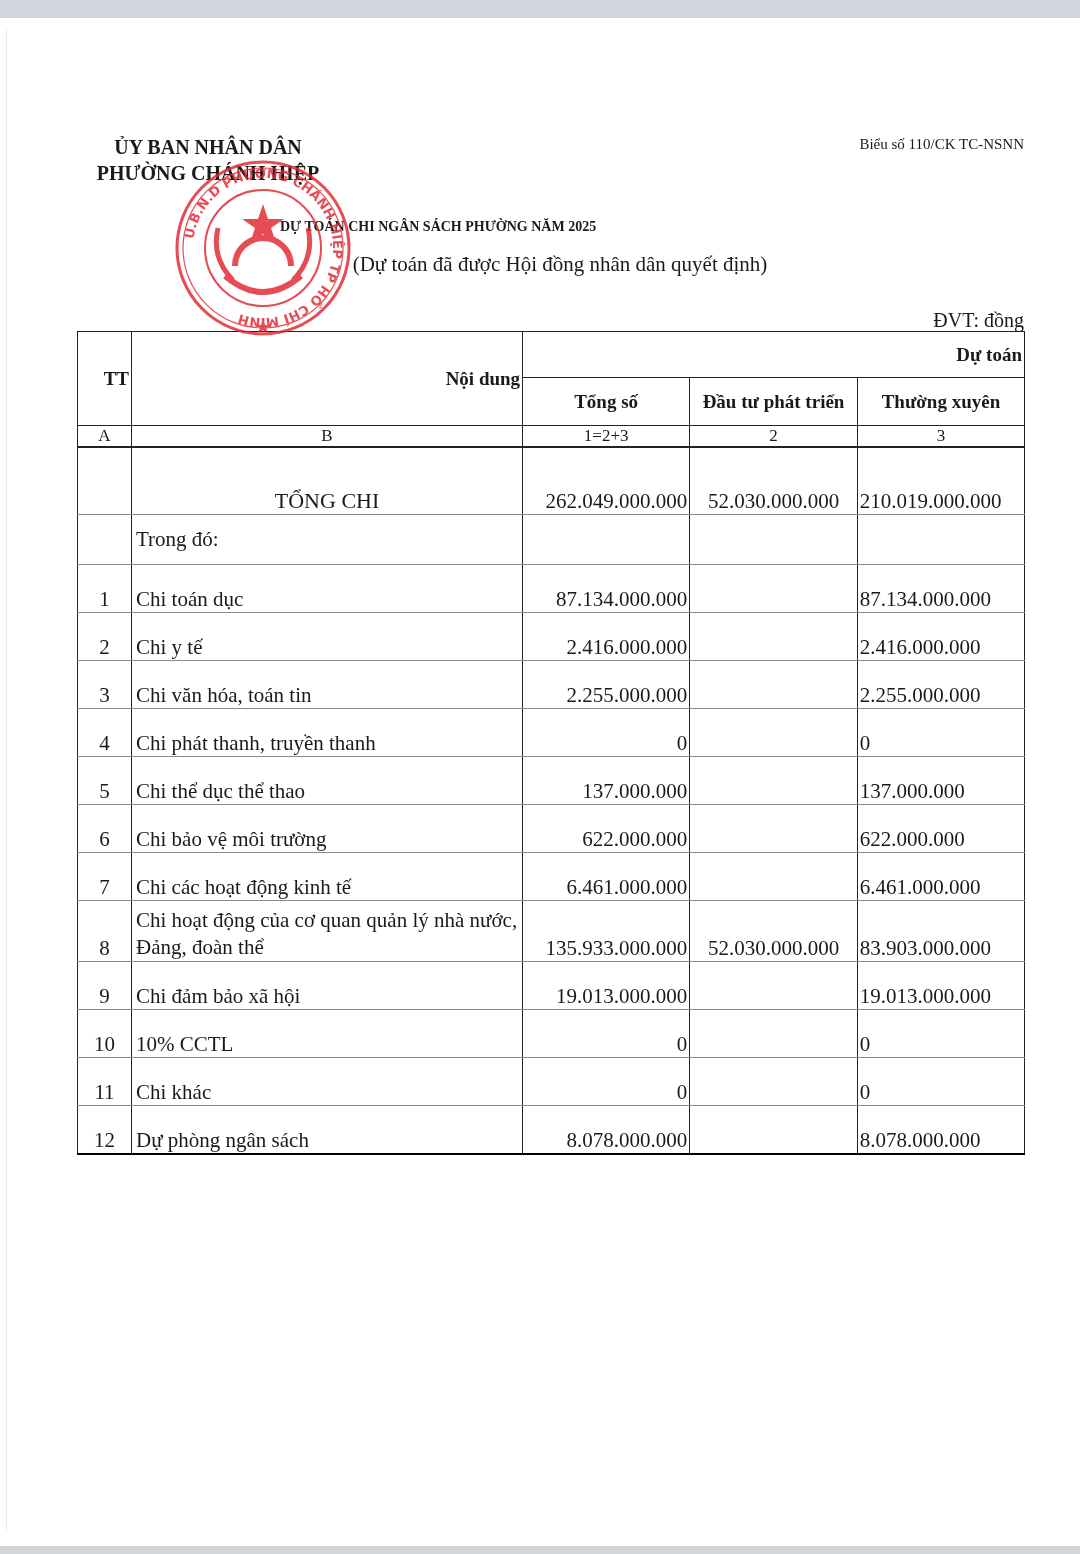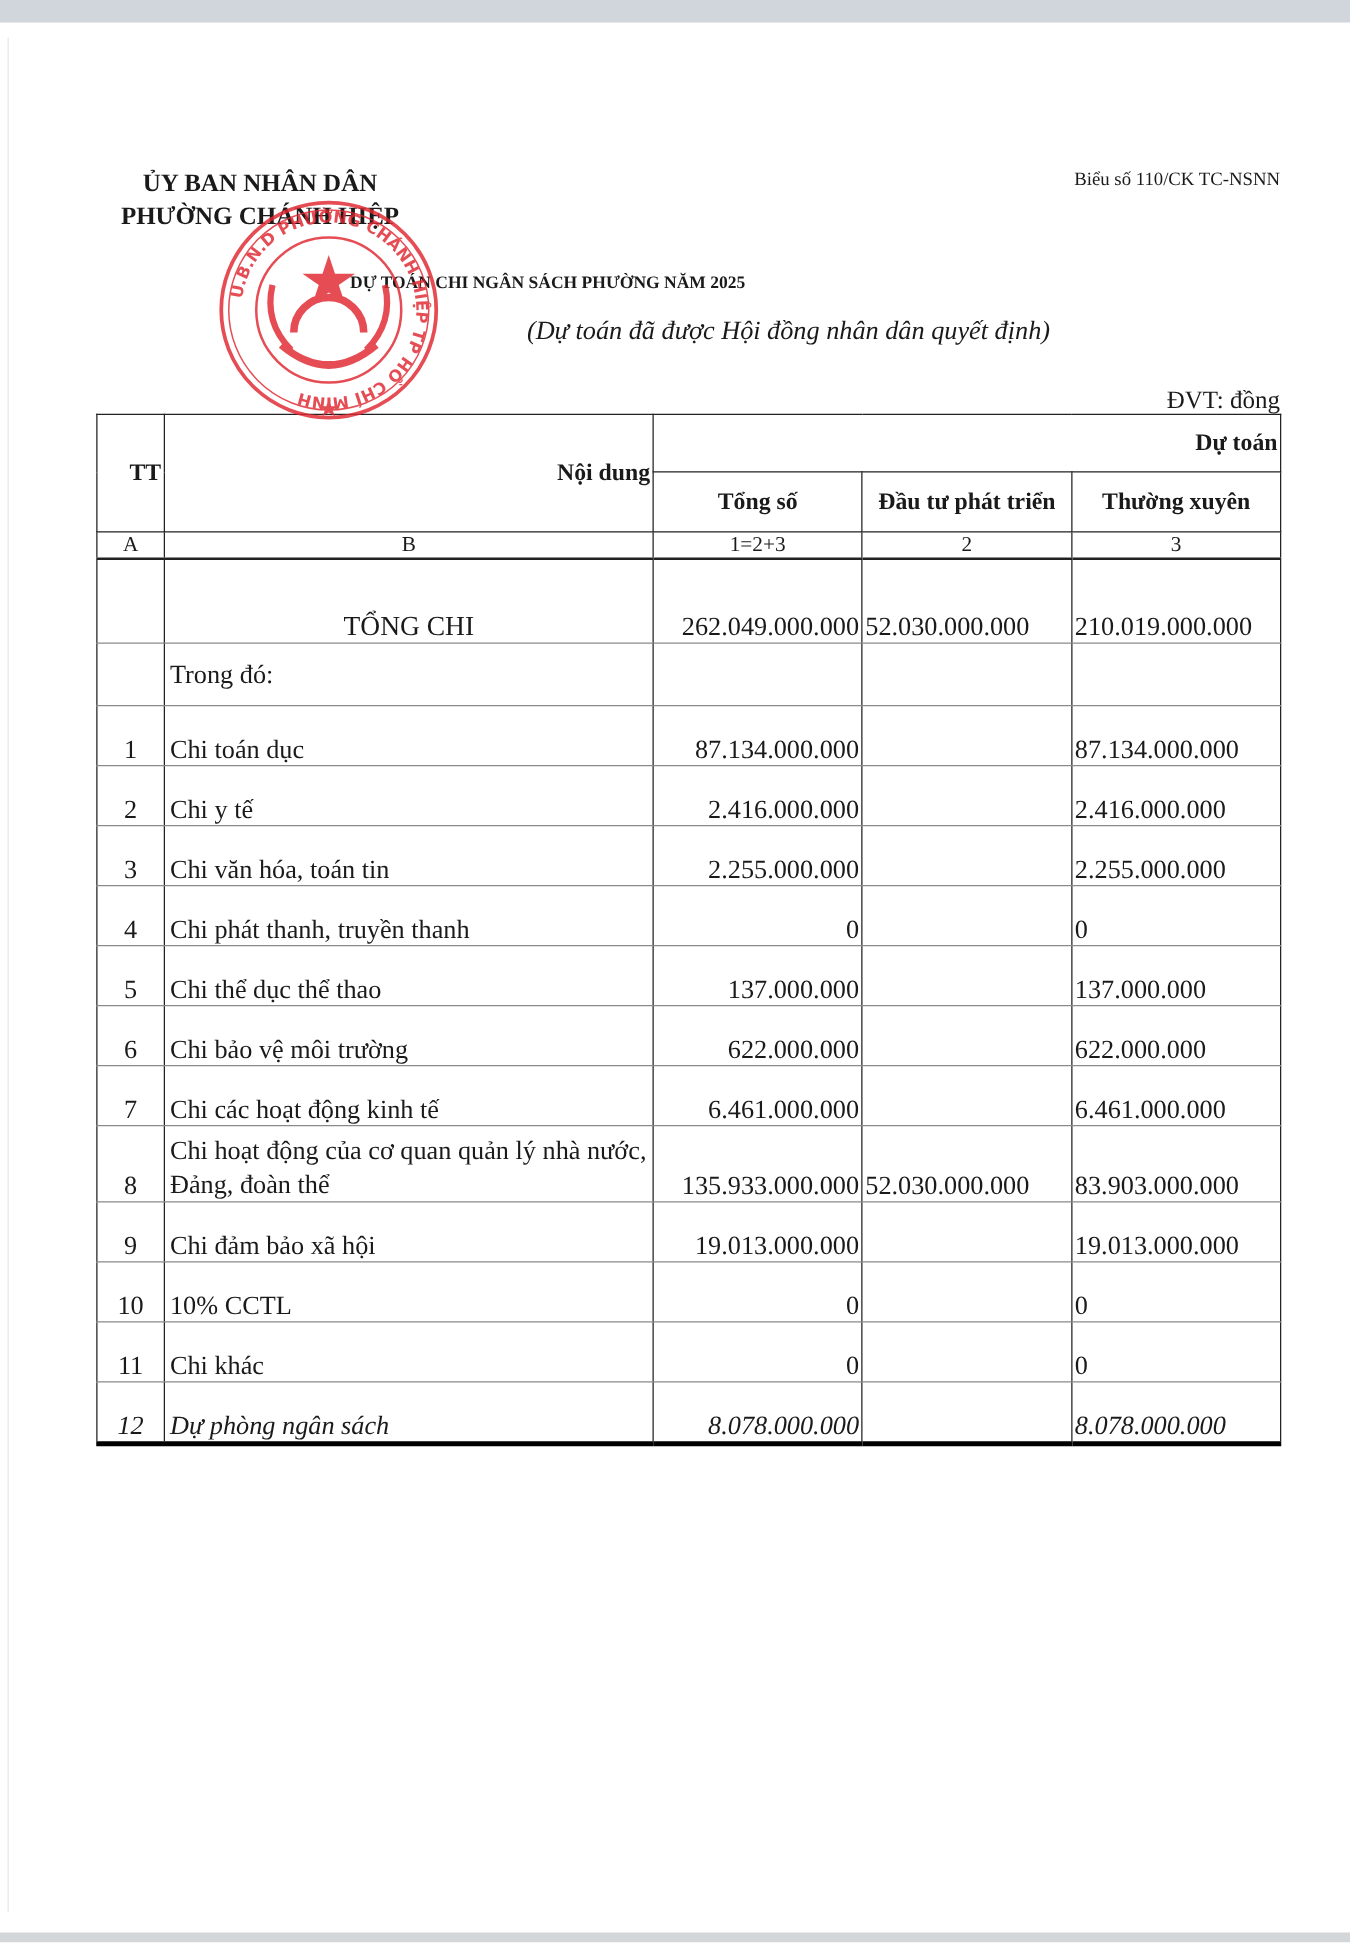--- a/index.html
+++ b/index.html
@@ -11,34 +11,34 @@
   }
   .topbar { position: absolute; left: 0; top: 0; width: 1080px; height: 18px; background: #d0d6dc; }
   .botbar { position: absolute; left: 0; bottom: 0; width: 1080px; height: 8px; background: #d3d6d9; }
   .page-edge { position: absolute; left: 6px; top: 30px; width: 1px; height: 1500px; background: #e6e8ea; }
 
   .org { position: absolute; left: 78px; top: 134px; width: 260px; text-align: center;
          font-weight: bold; font-size: 20px; line-height: 26px; }
   .form-no { position: absolute; right: 56px; top: 136px; font-size: 15px; }
   .title { position: absolute; left: 280px; top: 219px; width: 560px; text-align: left;
            font-weight: bold; font-size: 14px; }
-  .subtitle { position: absolute; left: 280px; top: 252px; width: 560px; text-align: right;
-              font-style: italic; font-size: 21px; }
+  .subtitle { position: absolute; left: 280px; top: 252px; width: 560px; text-align: center;
+              font-size: 21px; }
   .unit { position: absolute; right: 56px; top: 309px; font-size: 20px; }
 
   table.budget { position: absolute; left: 77px; top: 331px; width: 948px;
                  border-collapse: collapse; font-size: 21px; }
   table.budget td, table.budget th { border: 1.5px solid #222; padding: 0 2px; }
   table.budget th { font-weight: bold; font-size: 19px; text-align: right; }
   table.budget tbody td { border-top: 1px solid #8a8a8a; border-bottom: 1px solid #8a8a8a; }
-  table.budget tbody tr:last-child td { border-bottom: 4px solid #000000; font-style: italic; }
+  table.budget tbody tr:last-child td { border-bottom: 2px solid #000000; }
   .c-tt { width: 50px; text-align: center; }
   .c-nd { width: 398px; }
   .c-ts { width: 163px; text-align: right; }
-  .c-dt { width: 164px; text-align: left; }
+  .c-dt { width: 164px; text-align: center; }
   .c-tx { width: 163px; text-align: left; }
   .h1 { height: 45px; }
   .h2 { height: 47px; }
   .code-row td { height: 20px; font-size: 17px; text-align: center !important; border-bottom: 2.5px solid #222 !important; }
   .total-row td { height: 66px; font-weight: normal; vertical-align: bottom; padding-bottom: 6px; }
   .total-row .c-nd { text-align: center; font-size: 22px; }
   .r td { height: 47px; vertical-align: bottom; padding-bottom: 4px; }
   .r .c-nd { padding-left: 4px; }
   .r.tall td { height: 60px; }
   .r.tall .c-nd { line-height: 27px; }

